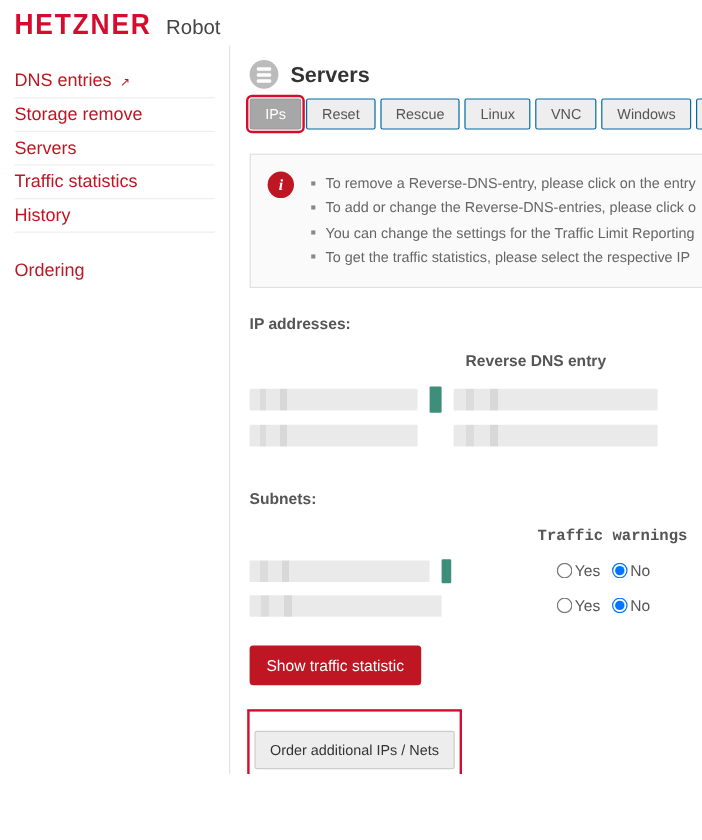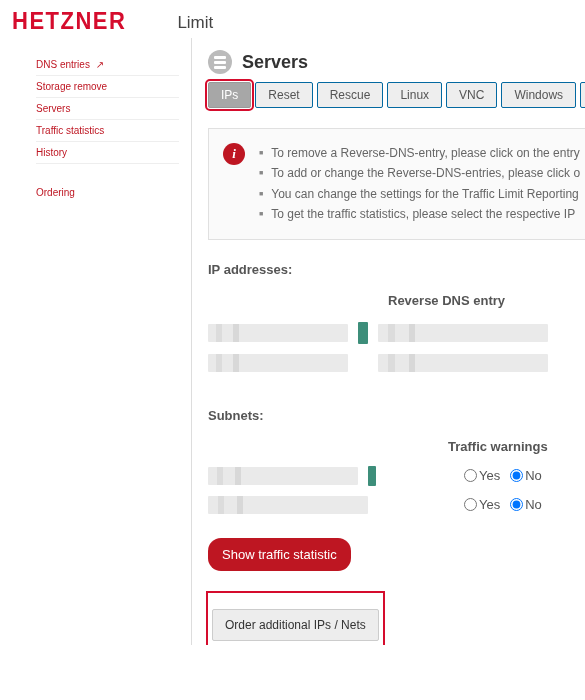--- a/index.html
+++ b/index.html
@@ -9,21 +9,20 @@
     color: #555;
     background: #fff;
     width: 585px;
     overflow: hidden;
   }
   
   .header {
     display: flex;
     align-items: baseline;
     padding: 8px 12px 4px 12px;
-    gap: 39px;
   }
   .logo {
     font-family: Arial, sans-serif;
     font-weight: 900;
     font-size: 22px;
     color: #d50c2d;
     letter-spacing: 1.5px;
     transform: scaleY(1.1);
   }
   .app-name {
@@ -39,26 +38,25 @@
   .sidebar {
     width: 192px;
     flex: 0 0 192px;
     padding: 16px 12px;
     border-right: 1px solid #ddd;
   }
   .nav-section { margin-bottom: 18px; }
   .nav-link {
     display: block;
     color: #be1622;
-    font-size: 10px;
+    font-size: 15px;
     padding: 5px 0;
     border-bottom: 1px solid #eee;
     text-decoration: none;
     cursor: pointer;
-    margin-left: 24px;
   }
   .nav-link.nounder { border-bottom: none; }
   .ext-icon {
     display: inline-block;
     margin-left: 3px;
     width: 10px; height: 10px;
     position: relative;
   }
   .ext-icon::before {
     content: "↗";
@@ -196,36 +194,37 @@
   
   .subnets-head-row {
     display: flex;
     margin-bottom: 12px;
   }
   .subnets-head-row .spacer { width: 240px; }
   .traffic-head {
     font-size: 13px;
     font-weight: 700;
     color: #555;
+    font-family: Liberation Mono, monospace;
   }
   .radios {
     display: flex;
     align-items: center;
     gap: 0;
     font-size: 13px;
     color: #555;
   }
   .radios input { margin: 0 2px 0 6px; }
   .radios label { margin-right: 4px; }
   
   .btn-red {
     background: #be1622;
     color: #fff;
     border: none;
-    border-radius: 13px;
+    border-radius: 3px;
     padding: 9px 14px;
     font-size: 13px;
     cursor: pointer;
     margin-top: 14px;
   }
   .btn-grey {
     background: #ededed;
     color: #333;
     border: 1px solid #ccc;
     border-radius: 2px;
@@ -241,21 +240,21 @@
     padding: 4px;
     margin-top: 22px;
   }
   .order-wrap .btn-grey { margin-top: 12px; }
 </style>
 </head>
 <body>
 
 <div class="header">
   <div class="logo">HETZNER</div>
-  <div class="app-name">Limit</div>
+  <div class="app-name">Robot</div>
 </div>
 
 <div class="wrap">
   <aside class="sidebar">
     <div class="nav-section">
       <a class="nav-link">
         <span>DNS entries</span>
         <span class="ext-icon"></span>
       </a>
       <a class="nav-link">Storage remove</a>

